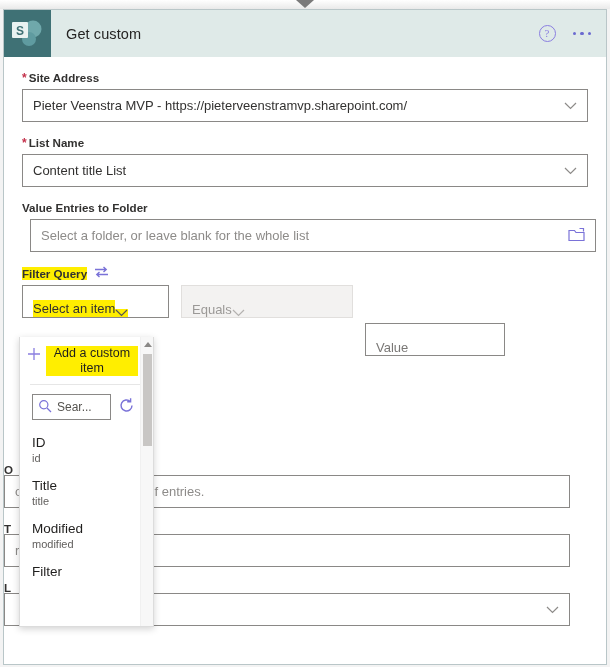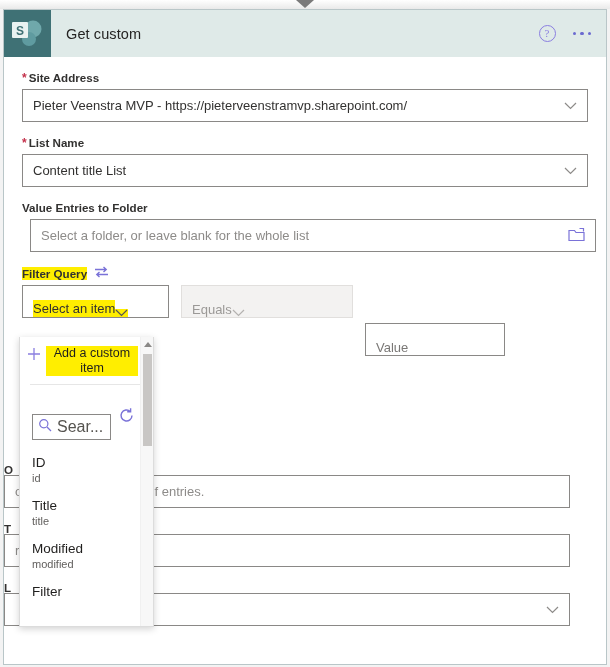--- a/index.html
+++ b/index.html
@@ -242,23 +242,22 @@
     padding: 9px 0 8px 12px;
   }
   .dd-searchbox {
     width: 79px;
     height: 26px;
     border: 1px solid #8a8886;
     display: flex;
     align-items: center;
     gap: 5px;
     padding: 0 5px;
-    font-size: 16px;
+    font-size: 12px;
     color: #55534f;
-    margin-top: 20px;
   }
   .refresh-icon { color: #7a72d8; }
 
   .dd-item {
     padding: 6px 0 5px 12px;
   }
   .dd-item .t1 {
     font-size: 13.5px;
     color: #201f1e;
     line-height: 17px;

